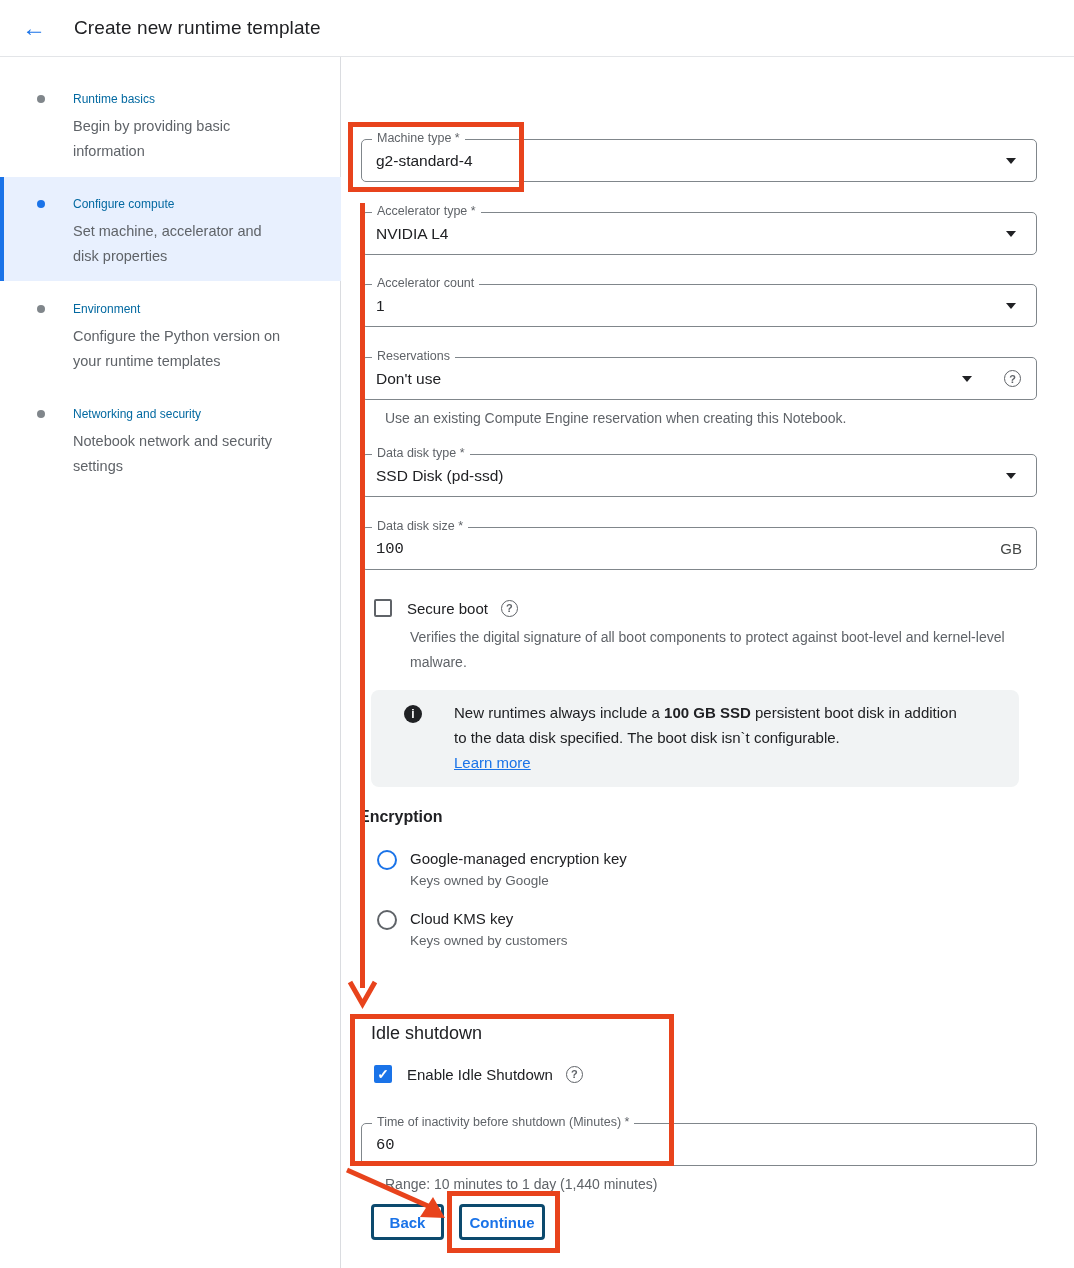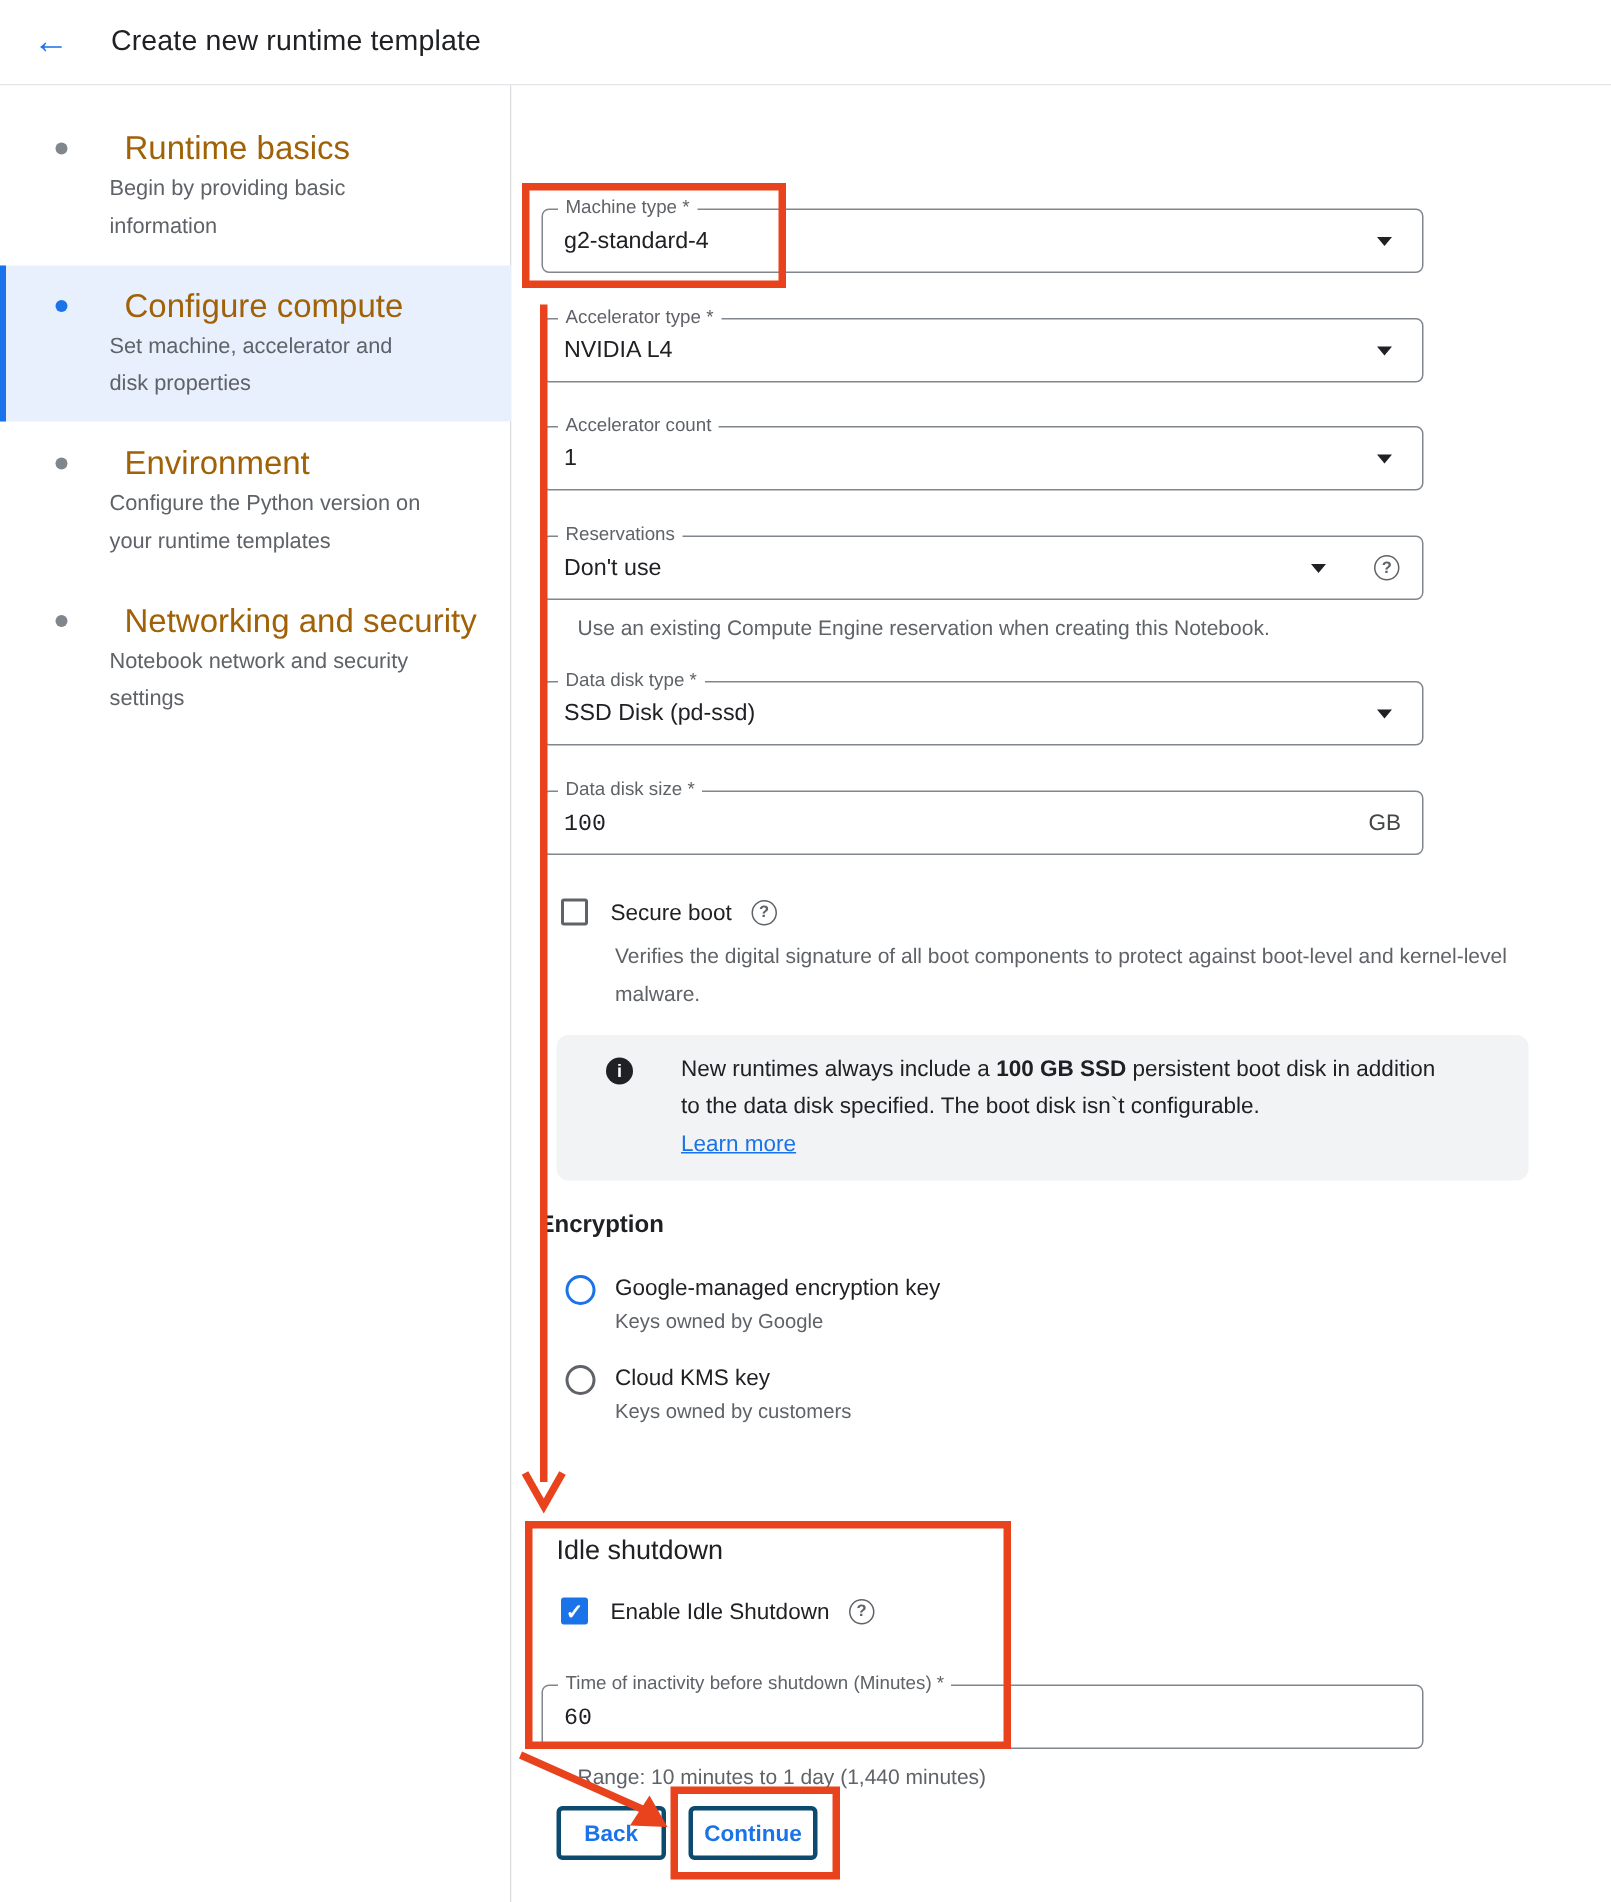--- a/index.html
+++ b/index.html
@@ -6,28 +6,28 @@
   html,body { width:1074px; height:1268px; background:#fff; overflow:hidden;
               font-family:"Liberation Sans", sans-serif; color:#202124; }
   .header { position:relative; height:57px; border-bottom:1px solid #E3E5E8; display:flex; align-items:center; }
   .back-btn { width:40px; height:40px; margin-left:14px; border:none; background:transparent; cursor:pointer;
               color:#1A73E8; font-size:24px; line-height:40px; text-align:center; }
   .page-title { font-size:19px; color:#202124; margin-left:20px; letter-spacing:.1px; }
   .content { display:flex; height:1211px; }
   .sidebar { position:relative; width:341px; border-right:1px solid #DADCE0; background:#fff; flex:none; }
   .step { position:absolute; left:0; width:341px; padding-left:73px; cursor:pointer; }
   .step .bullet { position:absolute; left:37px; top:6px; width:8px; height:8px; border-radius:50%; background:#80868B; }
-  .step .step-title { font-size:22px; color:#a16207; line-height:20px;margin-left:10px; }
+  .step .step-title { font-size:12px; color:#0369a1; line-height:20px; }
   .step .step-sub { font-size:14.5px; color:#5F6368; line-height:25px; margin-top:5px; width:212px; }
   .step.active { background:#E8F0FE; height:104px; padding-top:17px; }
   .step.active .bullet { top:23px; background:#1A73E8; }
   .step.active::before { content:""; position:absolute; left:0; top:0; width:4px; height:104px; background:#1A73E8; }
   .main { position:relative; flex:1; background:#fff; }
   .form-heading { position:absolute; left:30px; top:30px; font-size:24px; font-weight:400; color:#202124; }
-  .field { position:absolute; left:20px; width:588px; height:43px; border:1px solid #80868B; border-radius:5px; background:#fff; cursor:pointer; }
+  .field { position:absolute; left:20px; width:676px; height:43px; border:1px solid #80868B; border-radius:5px; background:#fff; cursor:pointer; }
   .field-label { position:absolute; top:-9px; left:10px; background:#fff; padding:0 5px; font-size:12.5px; color:#5F6368; white-space:nowrap; }
   .field-value { position:absolute; left:14px; top:0; line-height:41px; font-size:15.5px; color:#202124; white-space:nowrap; }
   .caret { position:absolute; right:20px; top:18px; width:0; height:0;
            border-left:5.5px solid transparent; border-right:5.5px solid transparent; border-top:6px solid #202124; }
   .caret.inset { right:64px; }
   .suffix { position:absolute; right:14px; top:0; line-height:41px; font-size:15px; color:#444746; }
   .field input { position:absolute; left:14px; top:1px; width:400px; height:39px; border:none; outline:none;
                  font-family:Liberation Mono, monospace; font-size:15.5px; color:#202124; background:transparent; }
   .help-icon { width:17px; height:17px; border:1.5px solid #5F6368; border-radius:50%; color:#5F6368;
                font-size:11px; font-weight:700; display:flex; align-items:center; justify-content:center; flex:none; cursor:pointer; }

